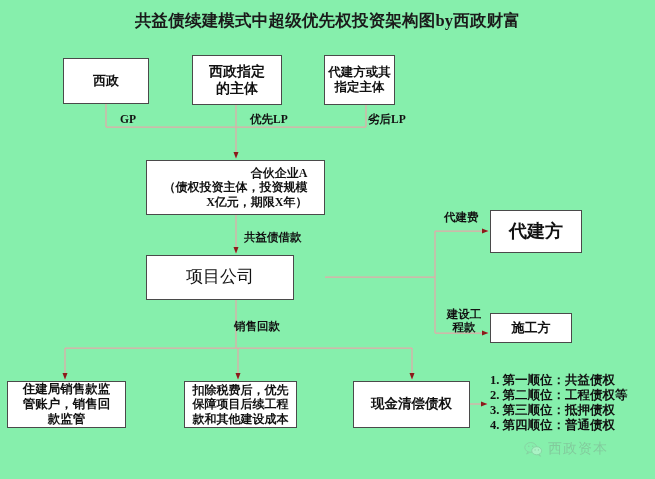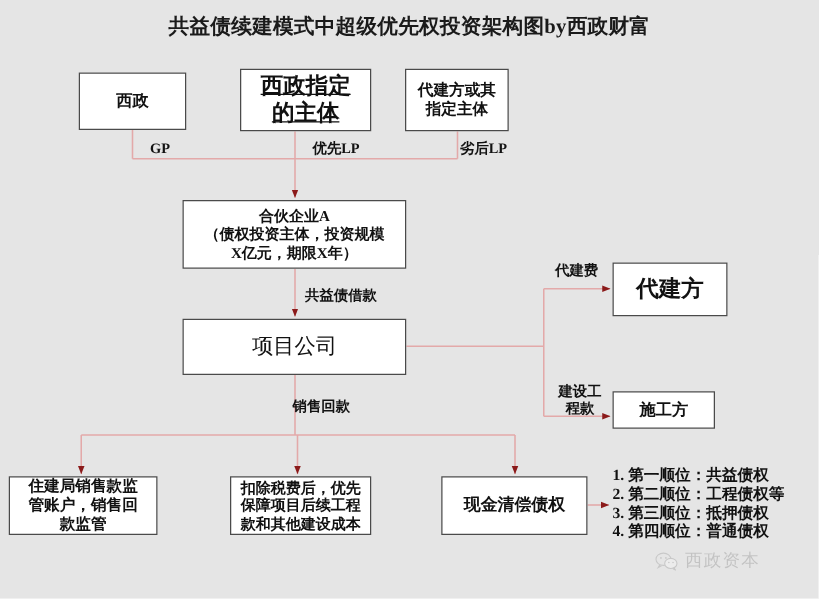--- a/index.html
+++ b/index.html
@@ -4,21 +4,21 @@
 <style>
   html, body {
     margin: 0;
     padding: 0;
     background: #ffffff;
   }
   #canvas {
     position: relative;
     width: 655px;
     height: 479px;
-    background: #e5e5e5;
+    background: #86efac;
     font-family: "Liberation Serif", "DejaVu Serif", serif;
     overflow: hidden;
   }
   #wires {
     position: absolute;
     left: 0; top: 0;
     width: 655px;
     height: 479px;
     pointer-events: none;
   }
@@ -41,24 +41,24 @@
     display: flex;
     align-items: center;
     justify-content: center;
     text-align: center;
     color: #111111;
     font-weight: bold;
     line-height: 1.22;
     z-index: 2;
   }
   .b-xizheng   { left:63px;  top:58px;  width:86px;  height:46px;  font-size:13px; }
-  .b-appointed { left:192px; top:55px;  width:105px;  height:50px;  font-size:18px;text-decoration:underline; }
-  .b-agent-ent { left:324px; top:55px;  width:83px;  height:50px;  font-size:12.5px; }
-  .b-partner   { left:146px; top:160px; width:179px; height:55px;  font-size:12px; padding:0 4px; }
-  .b-project   { left:146px; top:255px; width:179px; height:45px;  font-size:17px; font-weight:normal; }
+  .b-appointed { left:192px; top:55px;  width:90px;  height:50px;  font-size:14px; }
+  .b-agent-ent { left:324px; top:55px;  width:71px;  height:50px;  font-size:12.5px; }
+  .b-partner   { left:146px; top:160px; width:179px; height:55px;  font-size:12px; padding:0 4px;text-align:right; }
+  .b-project   { left:146px; top:255px; width:148px; height:45px;  font-size:17px; font-weight:normal; }
   .b-agent     { left:490px; top:210px; width:92px;  height:43px;  font-size:18px; }
   .b-builder   { left:490px; top:313px; width:82px;  height:30px;  font-size:13px; }
   .b-escrow    { left:7px;   top:381px; width:119px; height:47px;  font-size:12.5px; padding:0 3px; }
   .b-tax       { left:184px; top:381px; width:113px; height:47px;  font-size:12px;  padding:0 3px; }
   .b-cash      { left:353px; top:381px; width:117px; height:47px;  font-size:13.5px; }
 
   .wire-label {
     position: absolute;
     color: #121212;
     font-weight: bold;

